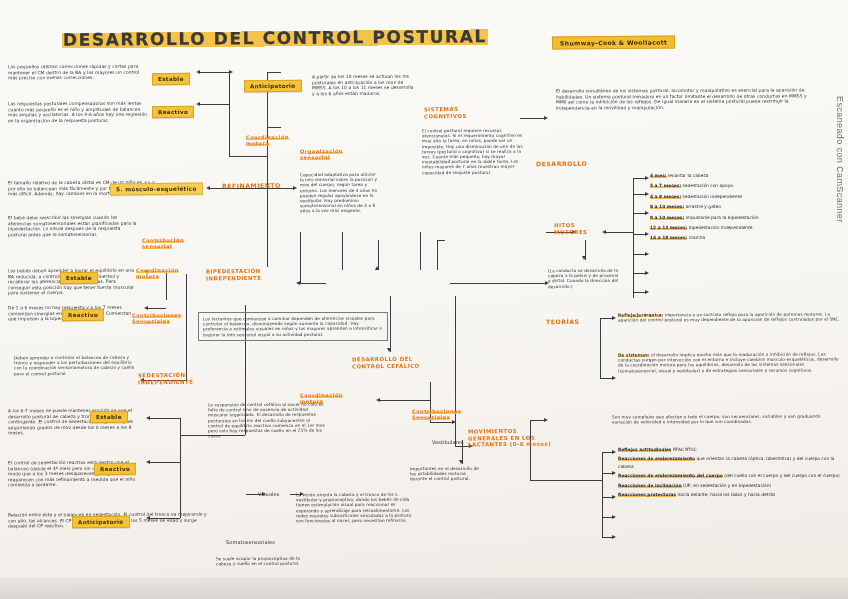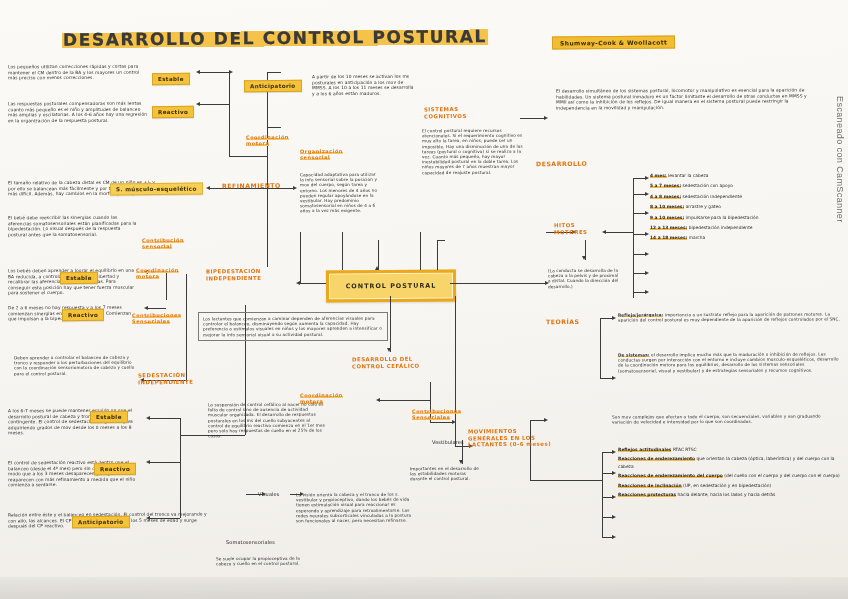--- a/index.html
+++ b/index.html
@@ -126,23 +126,20 @@
 </style>
 </head>
 <body>
 
 <div id="sheet">
 
   <div id="title"><span class="tw">DESARROLLO DEL CONTROL POSTURAL</span></div>
   <div id="authorbox">Shumway-Cook &amp; Woollacott</div>
   <div id="wm">Escaneado con CamScanner</div>
 
-  <div id="center">
-    <span>CONTROL POSTURAL</span>
-  </div>
 
   <div class="ln lnh" style="left:300px;top:283px;width:26px;"></div>
   <div class="arr l" style="left:296px;top:280.5px;"></div>
 
   <div class="ln lnh" style="left:450px;top:283px;width:95px;"></div>
   <div class="arr r" style="left:545px;top:280.5px;"></div>
 
   <div class="ln lnv" style="left:378px;top:240px;height:30px;"></div>
   <div class="arr d" style="left:375.4px;top:266px;transform:rotate(180deg);"></div>
 

